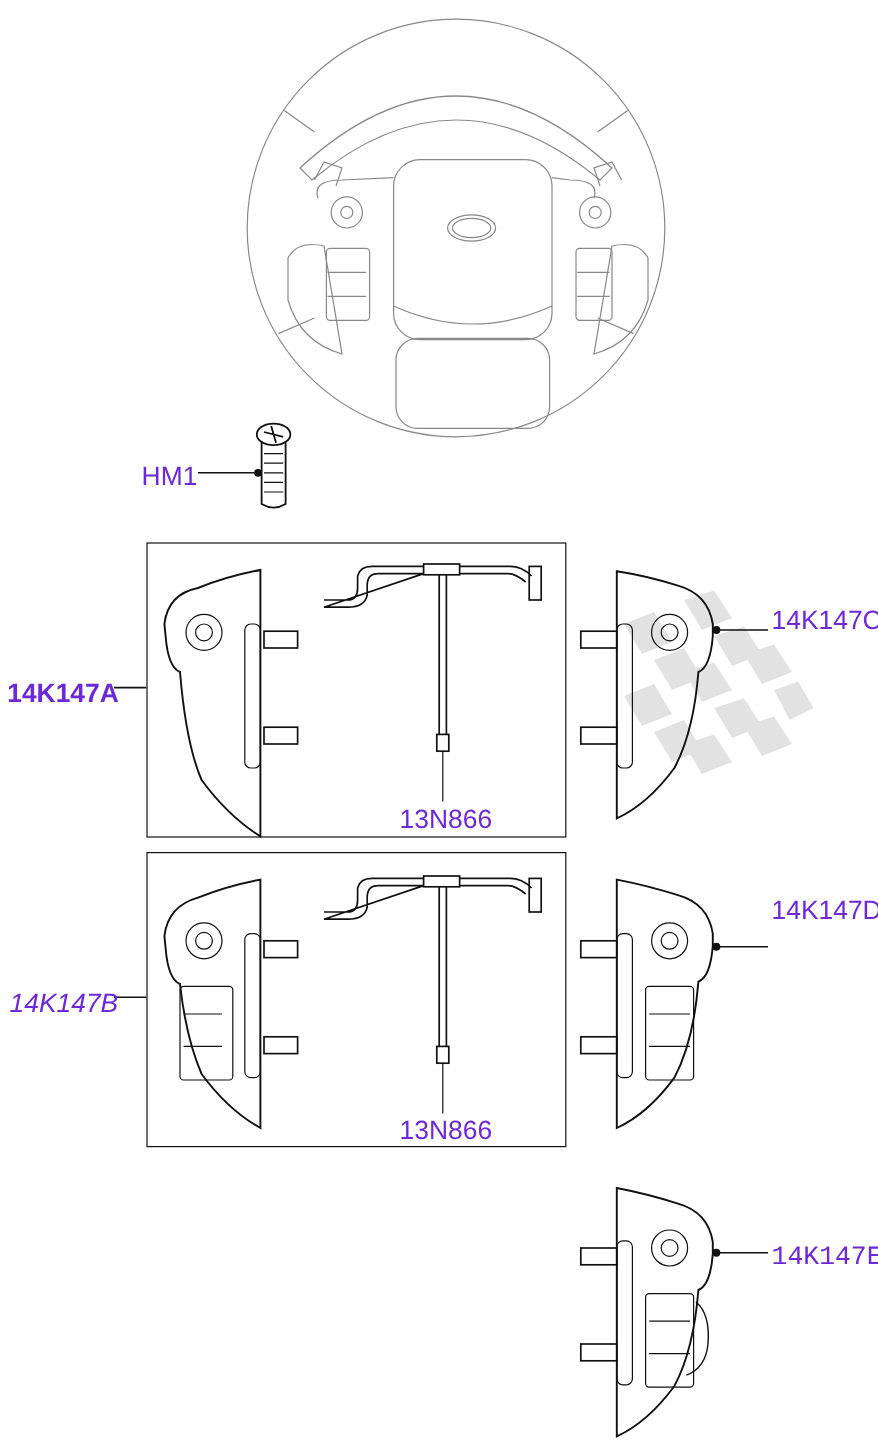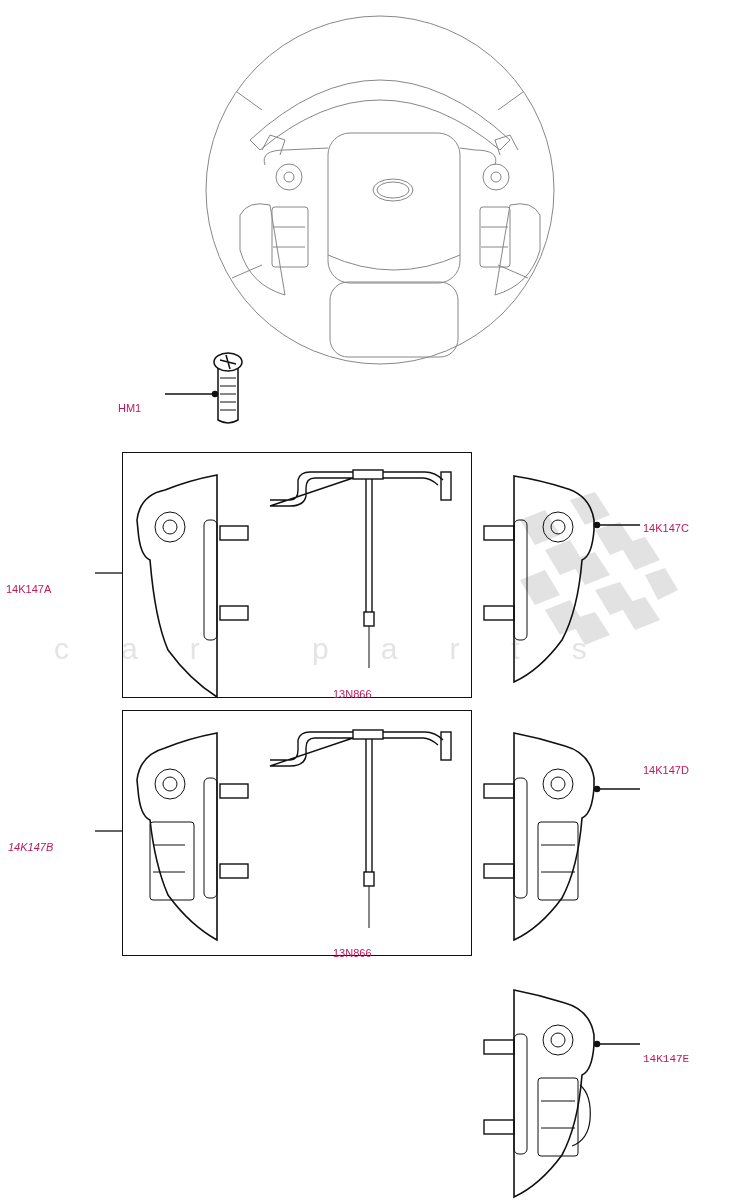--- a/index.html
+++ b/index.html
@@ -1,29 +1,28 @@
 <!DOCTYPE html>
 <html><head>
 <meta charset="utf-8">
 <style>
   html, body { margin:0; padding:0; background:#ffffff; }
   body { width:732px; height:1200px; position:relative; overflow:hidden; font-family:"Liberation Sans", sans-serif; }
   .canvas { position:absolute; left:0; top:0; width:732px; height:1200px; }
-  .callout { position:absolute; font-family:"Liberation Sans", sans-serif; font-size:11px; color:#be185d; line-height:1; white-space:nowrap;margin-top:17px; }
+  .callout { position:absolute; font-family:"Liberation Sans", sans-serif; font-size:22px; color:#6d28d9; line-height:1; white-space:nowrap; }
   .frame { position:absolute; border:1.5px solid #111; background:transparent; box-sizing:border-box; }
   .watermark { position:absolute; font-family:"Liberation Sans", sans-serif; font-weight:bold; color:#f6c9cc; pointer-events:none; white-space:nowrap; }
   .watermark-sub { position:absolute; font-family:"Liberation Sans", sans-serif; color:#e4e4e4; letter-spacing:52px; font-size:30px; pointer-events:none; white-space:nowrap; }
   svg { position:absolute; left:0; top:0; overflow:visible; }
 </style>
 </head>
 <body>
 
 <div class="canvas">
 
-  <div class="watermark-sub" style="left:54px; top:632px;">car parts</div>
 
   <svg width="732" height="1200" viewBox="0 0 732 1200">
 
     <g fill="#dddddd" opacity="0.85">
       <polygon points="520,520 545,510 560,535 535,545"></polygon>
       <polygon points="570,500 595,492 610,515 585,525"></polygon>
       <polygon points="545,550 570,540 585,565 560,575"></polygon>
       <polygon points="595,530 620,522 635,545 610,555"></polygon>
       <polygon points="520,580 545,570 560,595 535,605"></polygon>
       <polygon points="570,560 595,552 610,575 585,585"></polygon>
@@ -158,21 +157,21 @@
       <rect x="484" y="1120" width="30" height="14" stroke-width="1.4"></rect>
       <line x1="598" y1="1044" x2="640" y2="1044" stroke-width="1.3"></line>
       <circle cx="597" cy="1044" r="2.5" fill="#111"></circle>
     </g>
   </svg>
 
   <div class="frame" style="left:122px; top:452px; width:350px; height:246px;"></div>
   <div class="frame" style="left:122px; top:710px; width:350px; height:246px;"></div>
 
   <div class="callout" style="left:118px; top:386px;">HM1</div>
-  <div class="callout" style="left:6px; top:567px;">14K147A</div>
+  <div class="callout" style="left:6px; top:567px;font-weight:bold;">14K147A</div>
   <div class="callout" style="left:333px; top:672px;">13N866</div>
   <div class="callout" style="left:643px; top:506px;">14K147C</div>
   <div class="callout" style="left:8px; top:825px;font-style:italic;">14K147B</div>
   <div class="callout" style="left:333px; top:931px;">13N866</div>
   <div class="callout" style="left:643px; top:748px;">14K147D</div>
   <div class="callout" style="left:643px; top:1037px;font-family:Liberation Mono, monospace;">14K147E</div>
 
 </div>
 
 </body></html>

